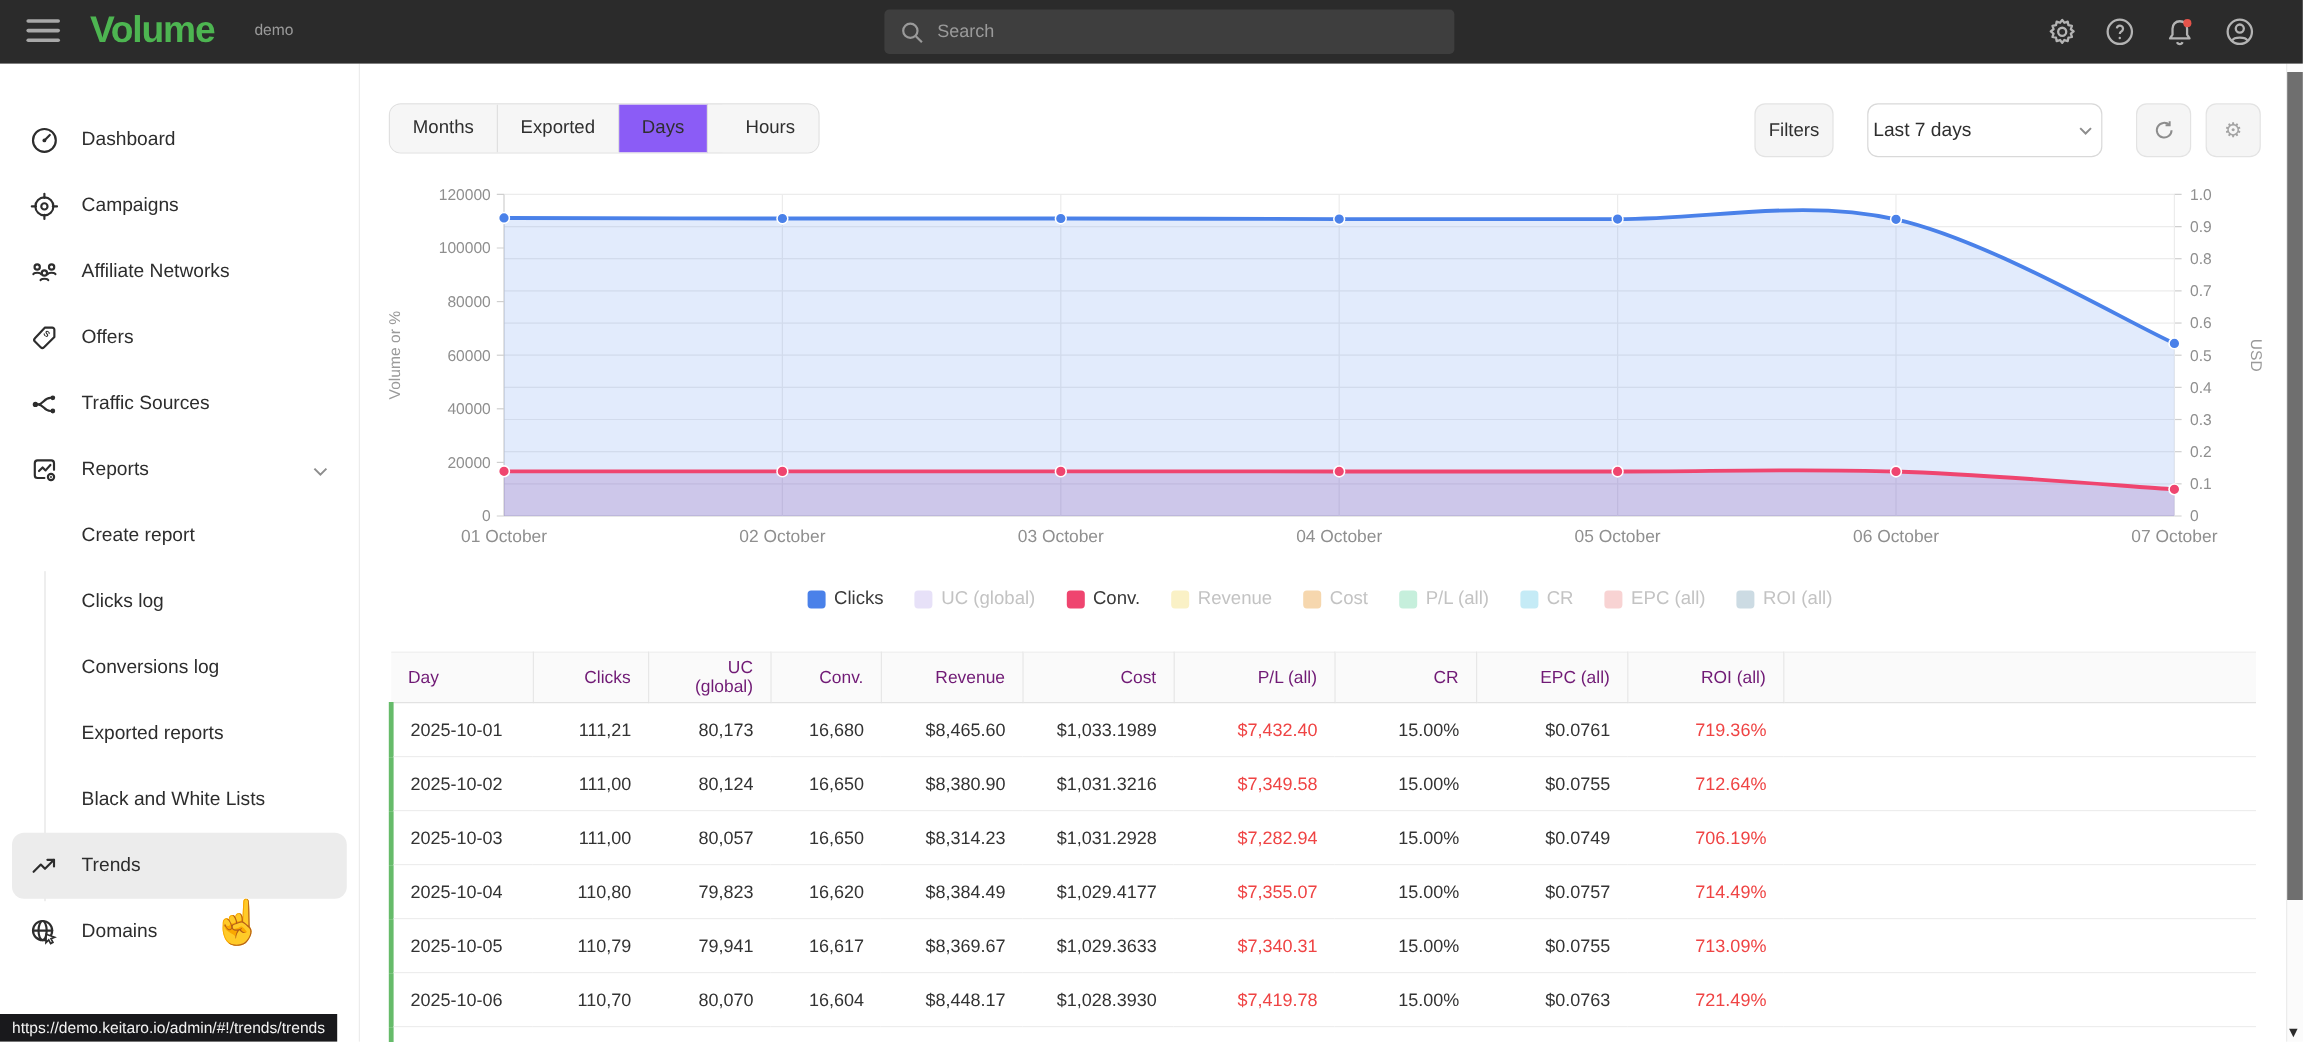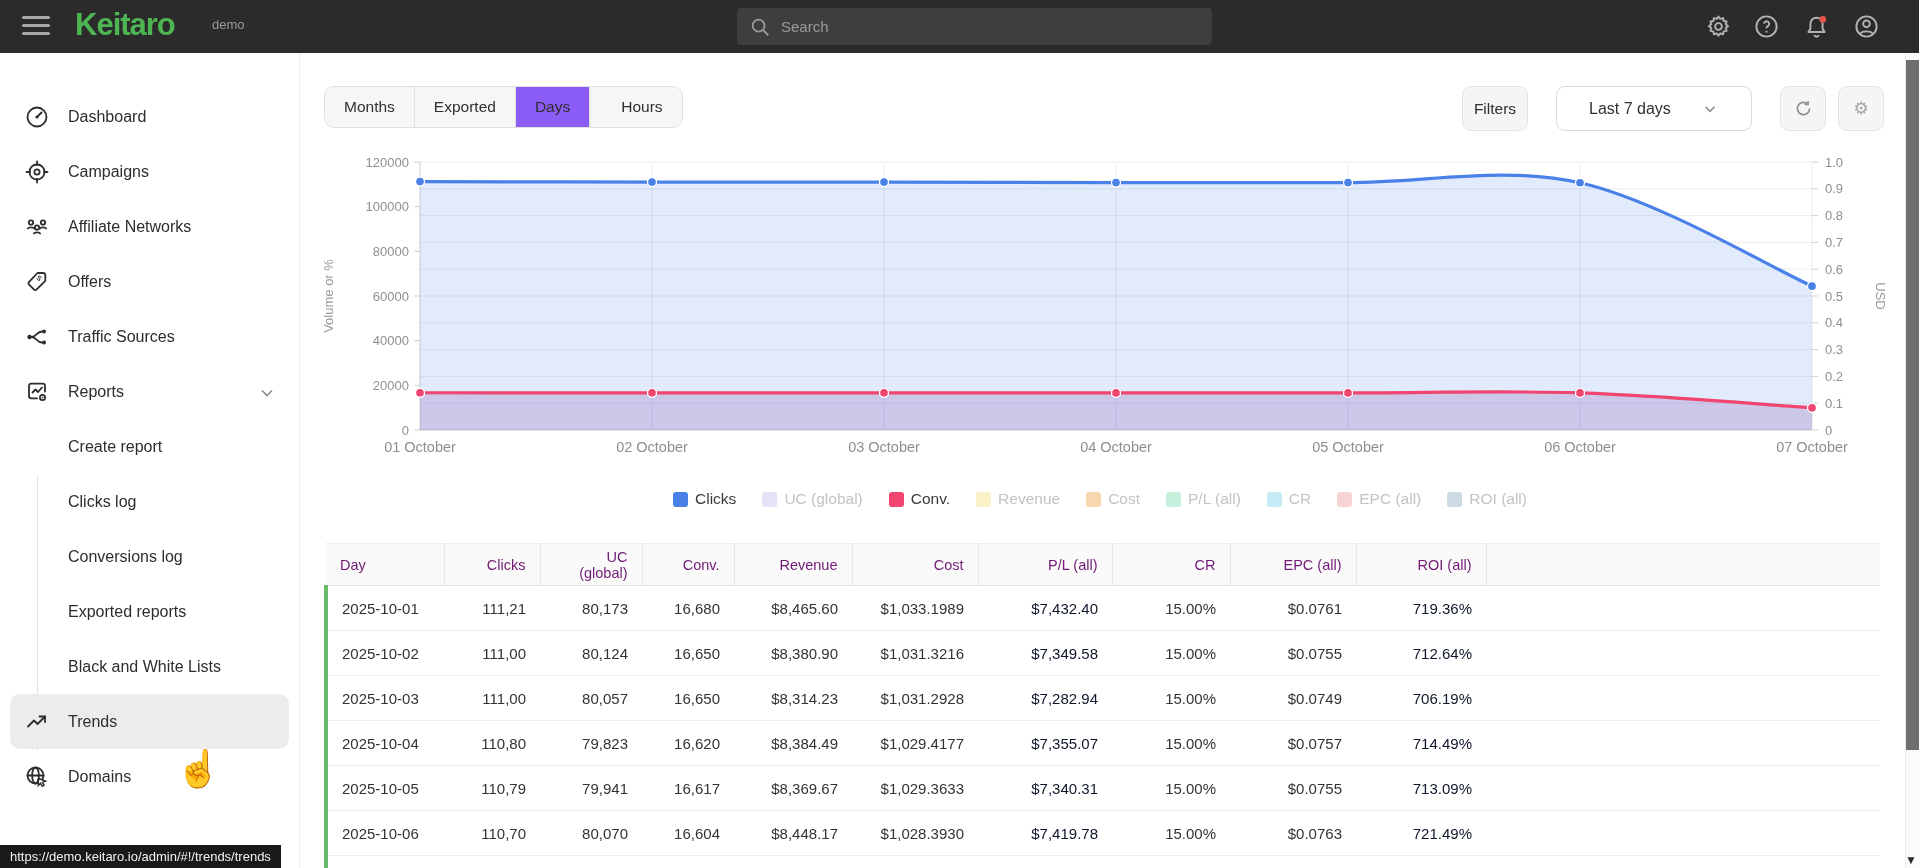--- a/index.html
+++ b/index.html
@@ -49,21 +49,21 @@
   .tab-btn { padding:11px 19px; font-size:15.5px; color:#2f2f2f; background:#f6f6f6;
     border:none; border-right:1px solid #e0e0e0; cursor:pointer;
     font-family:"Liberation Sans",sans-serif; }
   .tab-btn:last-child { border-right:none;margin-left:12px; }
   .tab-btn.active { background:#8b5cf6; }
   #filters-btn { position:absolute; right:391px; top:33px; width:66px; height:45px;
     background:#f5f5f5; border:1px solid #e3e3e3; border-radius:9px; font-size:15.5px;
     color:#2f2f2f; cursor:pointer; font-family:"Liberation Sans",sans-serif; }
   #range-select { position:absolute; right:167px; top:33px; width:196px; height:45px;
     background:#fff; border:1px solid #d9d9d9; border-radius:9px; cursor:pointer;
-    display:flex; align-items:center; padding:0 32px; font-size:16px; color:#2f2f2f; }
+    display:flex; align-items:center; padding:0 4px; font-size:16px; color:#2f2f2f; }
   #range-select .chev { margin-left:auto; }
   .icon-btn { position:absolute; top:33px; width:46px; height:45px; background:#f5f5f5;
     border:1px solid #e3e3e3; border-radius:9px; cursor:pointer; display:flex;
     align-items:center; justify-content:center; color:#8d8d8d; }
   #refresh-btn { right:93px; }
   #chart-settings-btn { right:35px; font-size:17px; color:#a3a3a3; }
 
   
   #chart { position:absolute; left:0; top:95px; }
   #legend { position:absolute; left:0; top:437px; width:1600px; display:flex;
@@ -75,21 +75,21 @@
   #table-wrap { position:absolute; left:24px; top:490px; width:1556px; }
   table { width:100%; border-collapse:collapse; table-layout:fixed; }
   thead th { height:42px; background:#fafafa; color:#701a75; font-weight:normal;
     font-size:14.5px; border-top:1px solid #eee; border-bottom:1px solid #e2e2e2;
     border-right:1px solid #e7e7e7; padding:0 14px; text-align:right; }
   thead th:first-child { text-align:left; }
   thead th:last-child { border-right:none; }
   tbody td { height:45px; font-size:15px; color:#333; padding:0 14px; text-align:right;
     border-bottom:1px solid #ededed; white-space:nowrap; overflow:hidden; }
   tbody td:first-child { text-align:left; border-left:4px solid #66bb6a; }
-  td.green { color:#0f172a; }
+  td.green { color:#ef4444; }
 
   
   #statusbar { position:absolute; left:0; bottom:0; height:23px; background:#19191c;
     color:#f2f2f2; font-size:13px; line-height:23px; padding:0 10px; z-index:40; }
   #scrollbar { position:absolute; right:0; top:53px; bottom:0; width:14px;
     background:#fbfbfb; border-left:1px solid #ececec; z-index:20; }
   #scroll-thumb { position:absolute; left:0; top:7px; width:13px; height:690px;
     background:#6f6f6f; cursor:pointer; }
   #scroll-corner { position:absolute; right:2px; bottom:1px; color:#2b2b2b;
     font-size:12px; z-index:21; }
@@ -98,21 +98,21 @@
 </style>
 </head>
 <body>
 
 <div id="topbar">
   <div id="hamburger">
     <span></span>
       <span></span>
       <span></span>
   </div>
-  <div id="logo">Keitaro</div>
+  <div id="logo">Volume</div>
   <div id="env-label">demo</div>
   <div id="search-wrap">
     <svg width="22" height="22" viewBox="0 0 24 24" fill="none" stroke="#9a9a9a" stroke-width="2">
       <circle cx="10.5" cy="10.5" r="6.5"></circle>
         <line x1="15.5" y1="15.5" x2="21" y2="21"></line>
     </svg>
     <input id="search-input" placeholder="Search" style="">
   </div>
   <div class="top-icon" style="left:1705px">
     <svg viewBox="0 0 24 24" fill="none" stroke="#b3b3b3" stroke-width="1.7">

